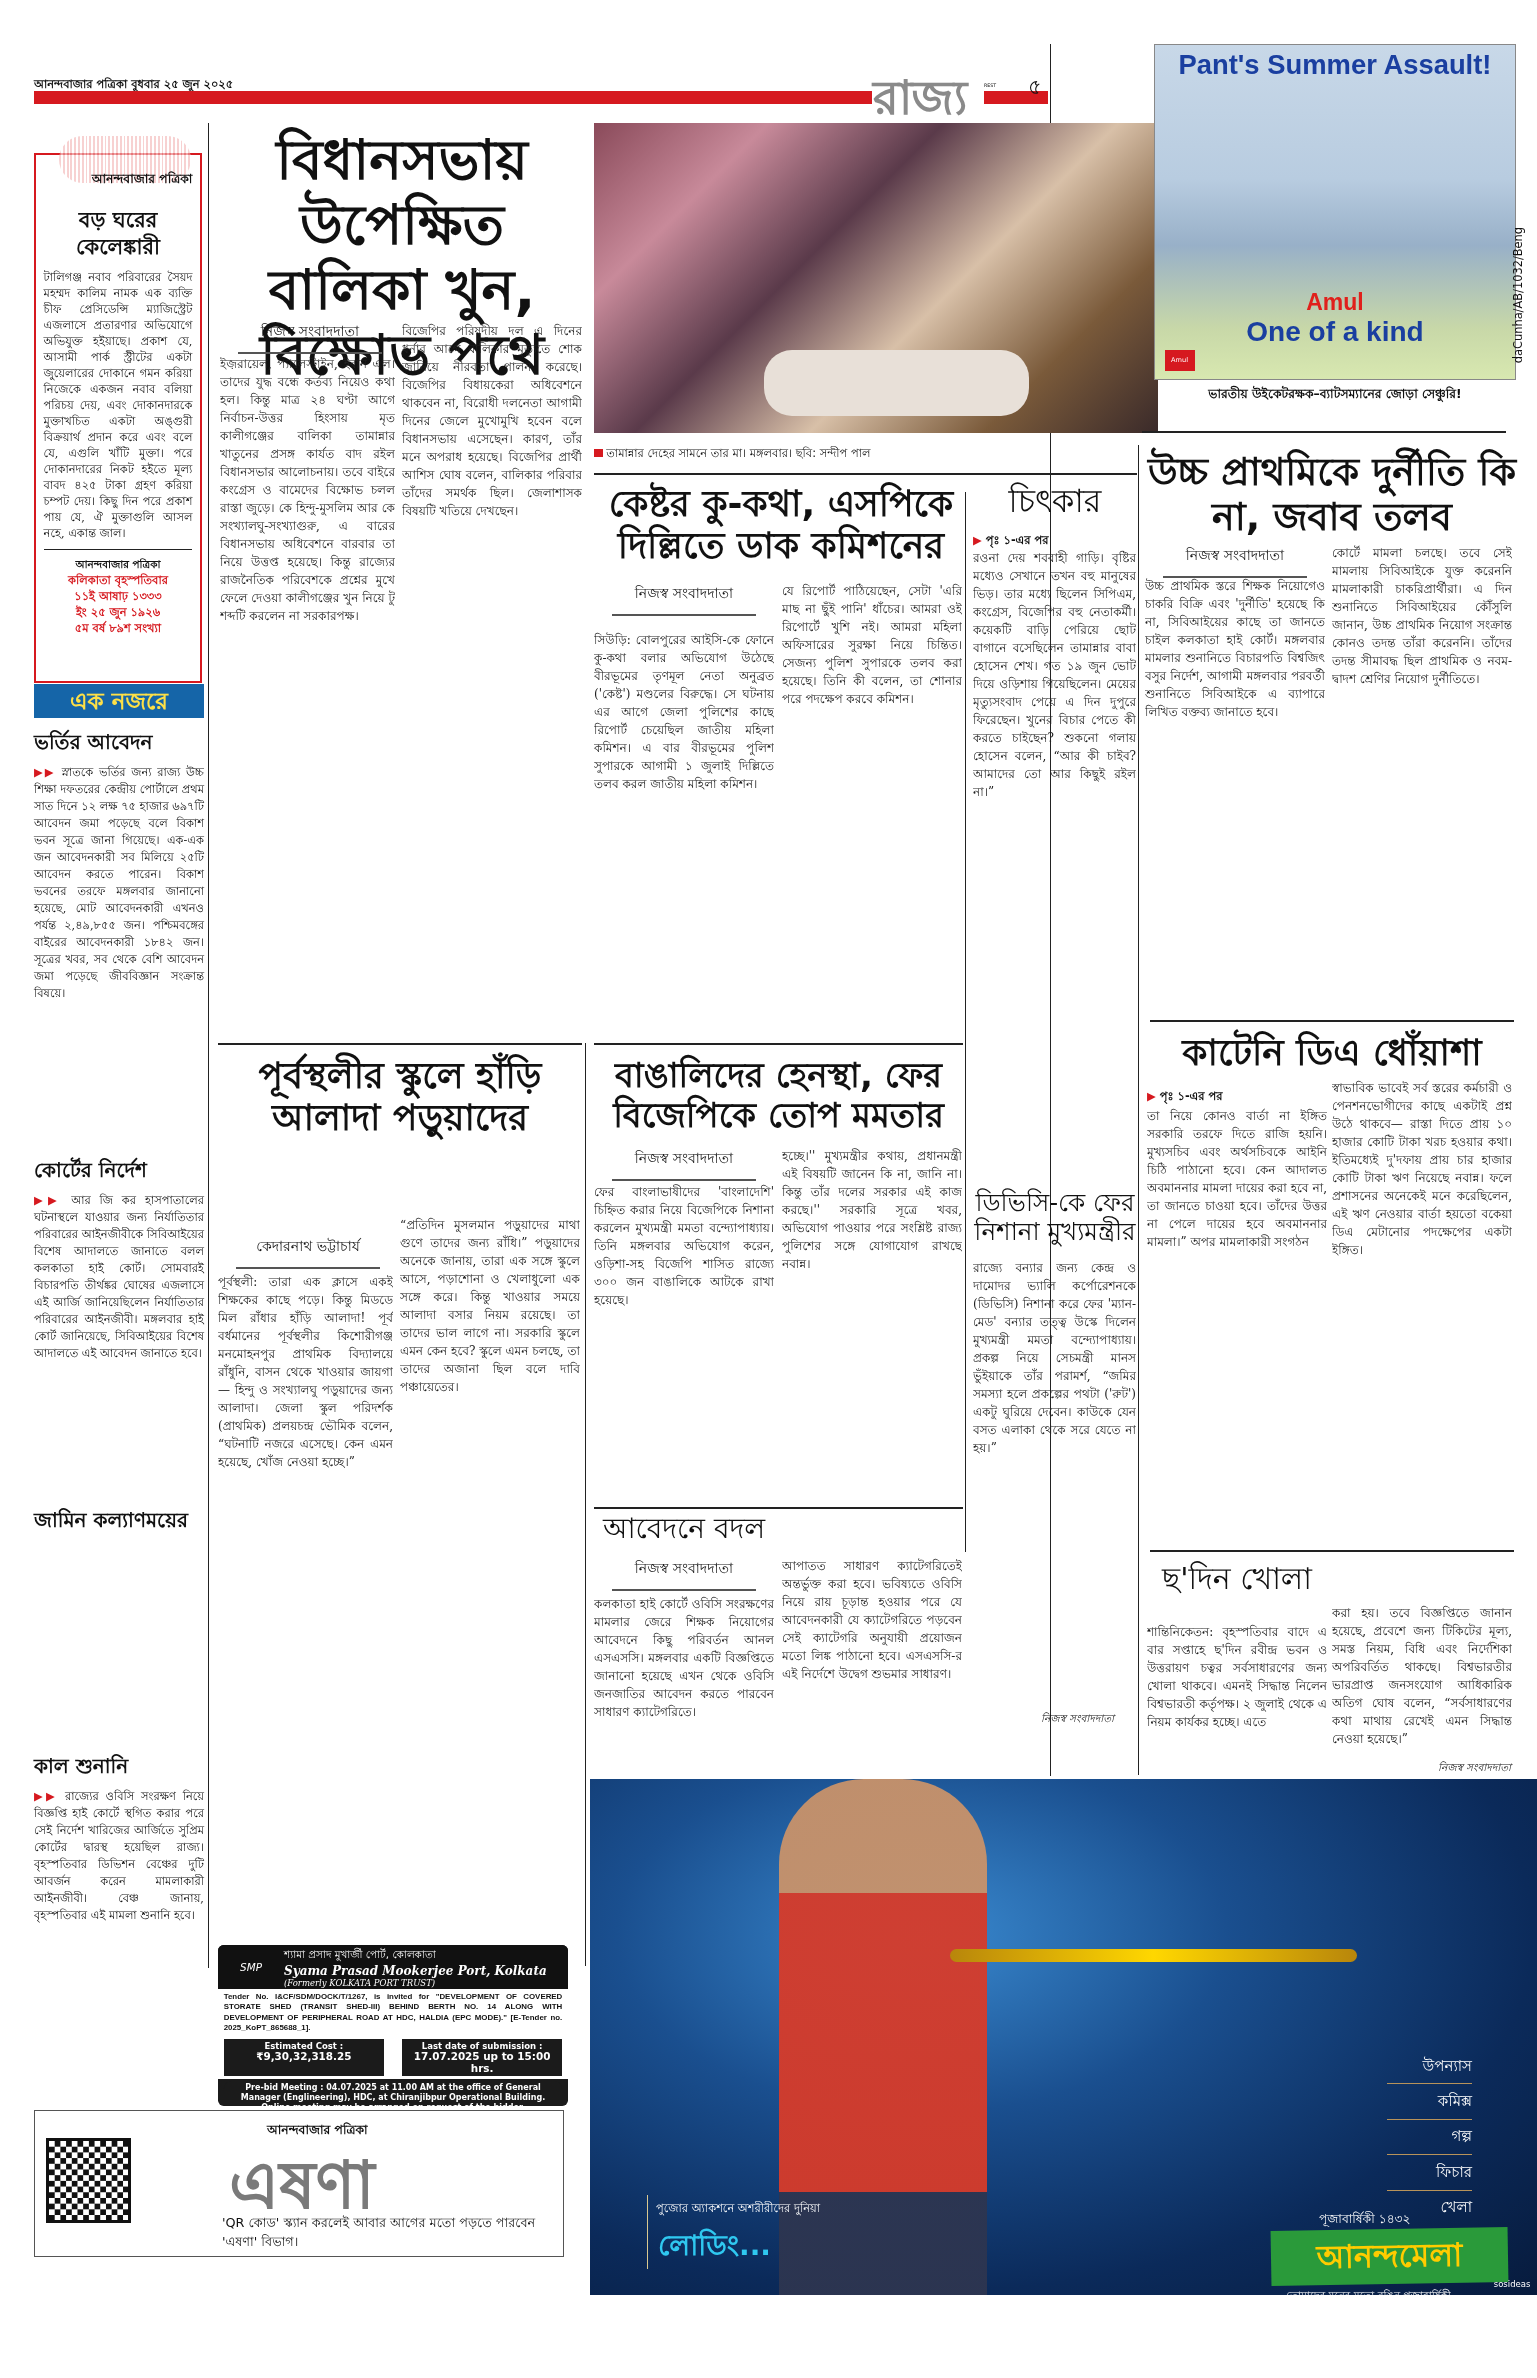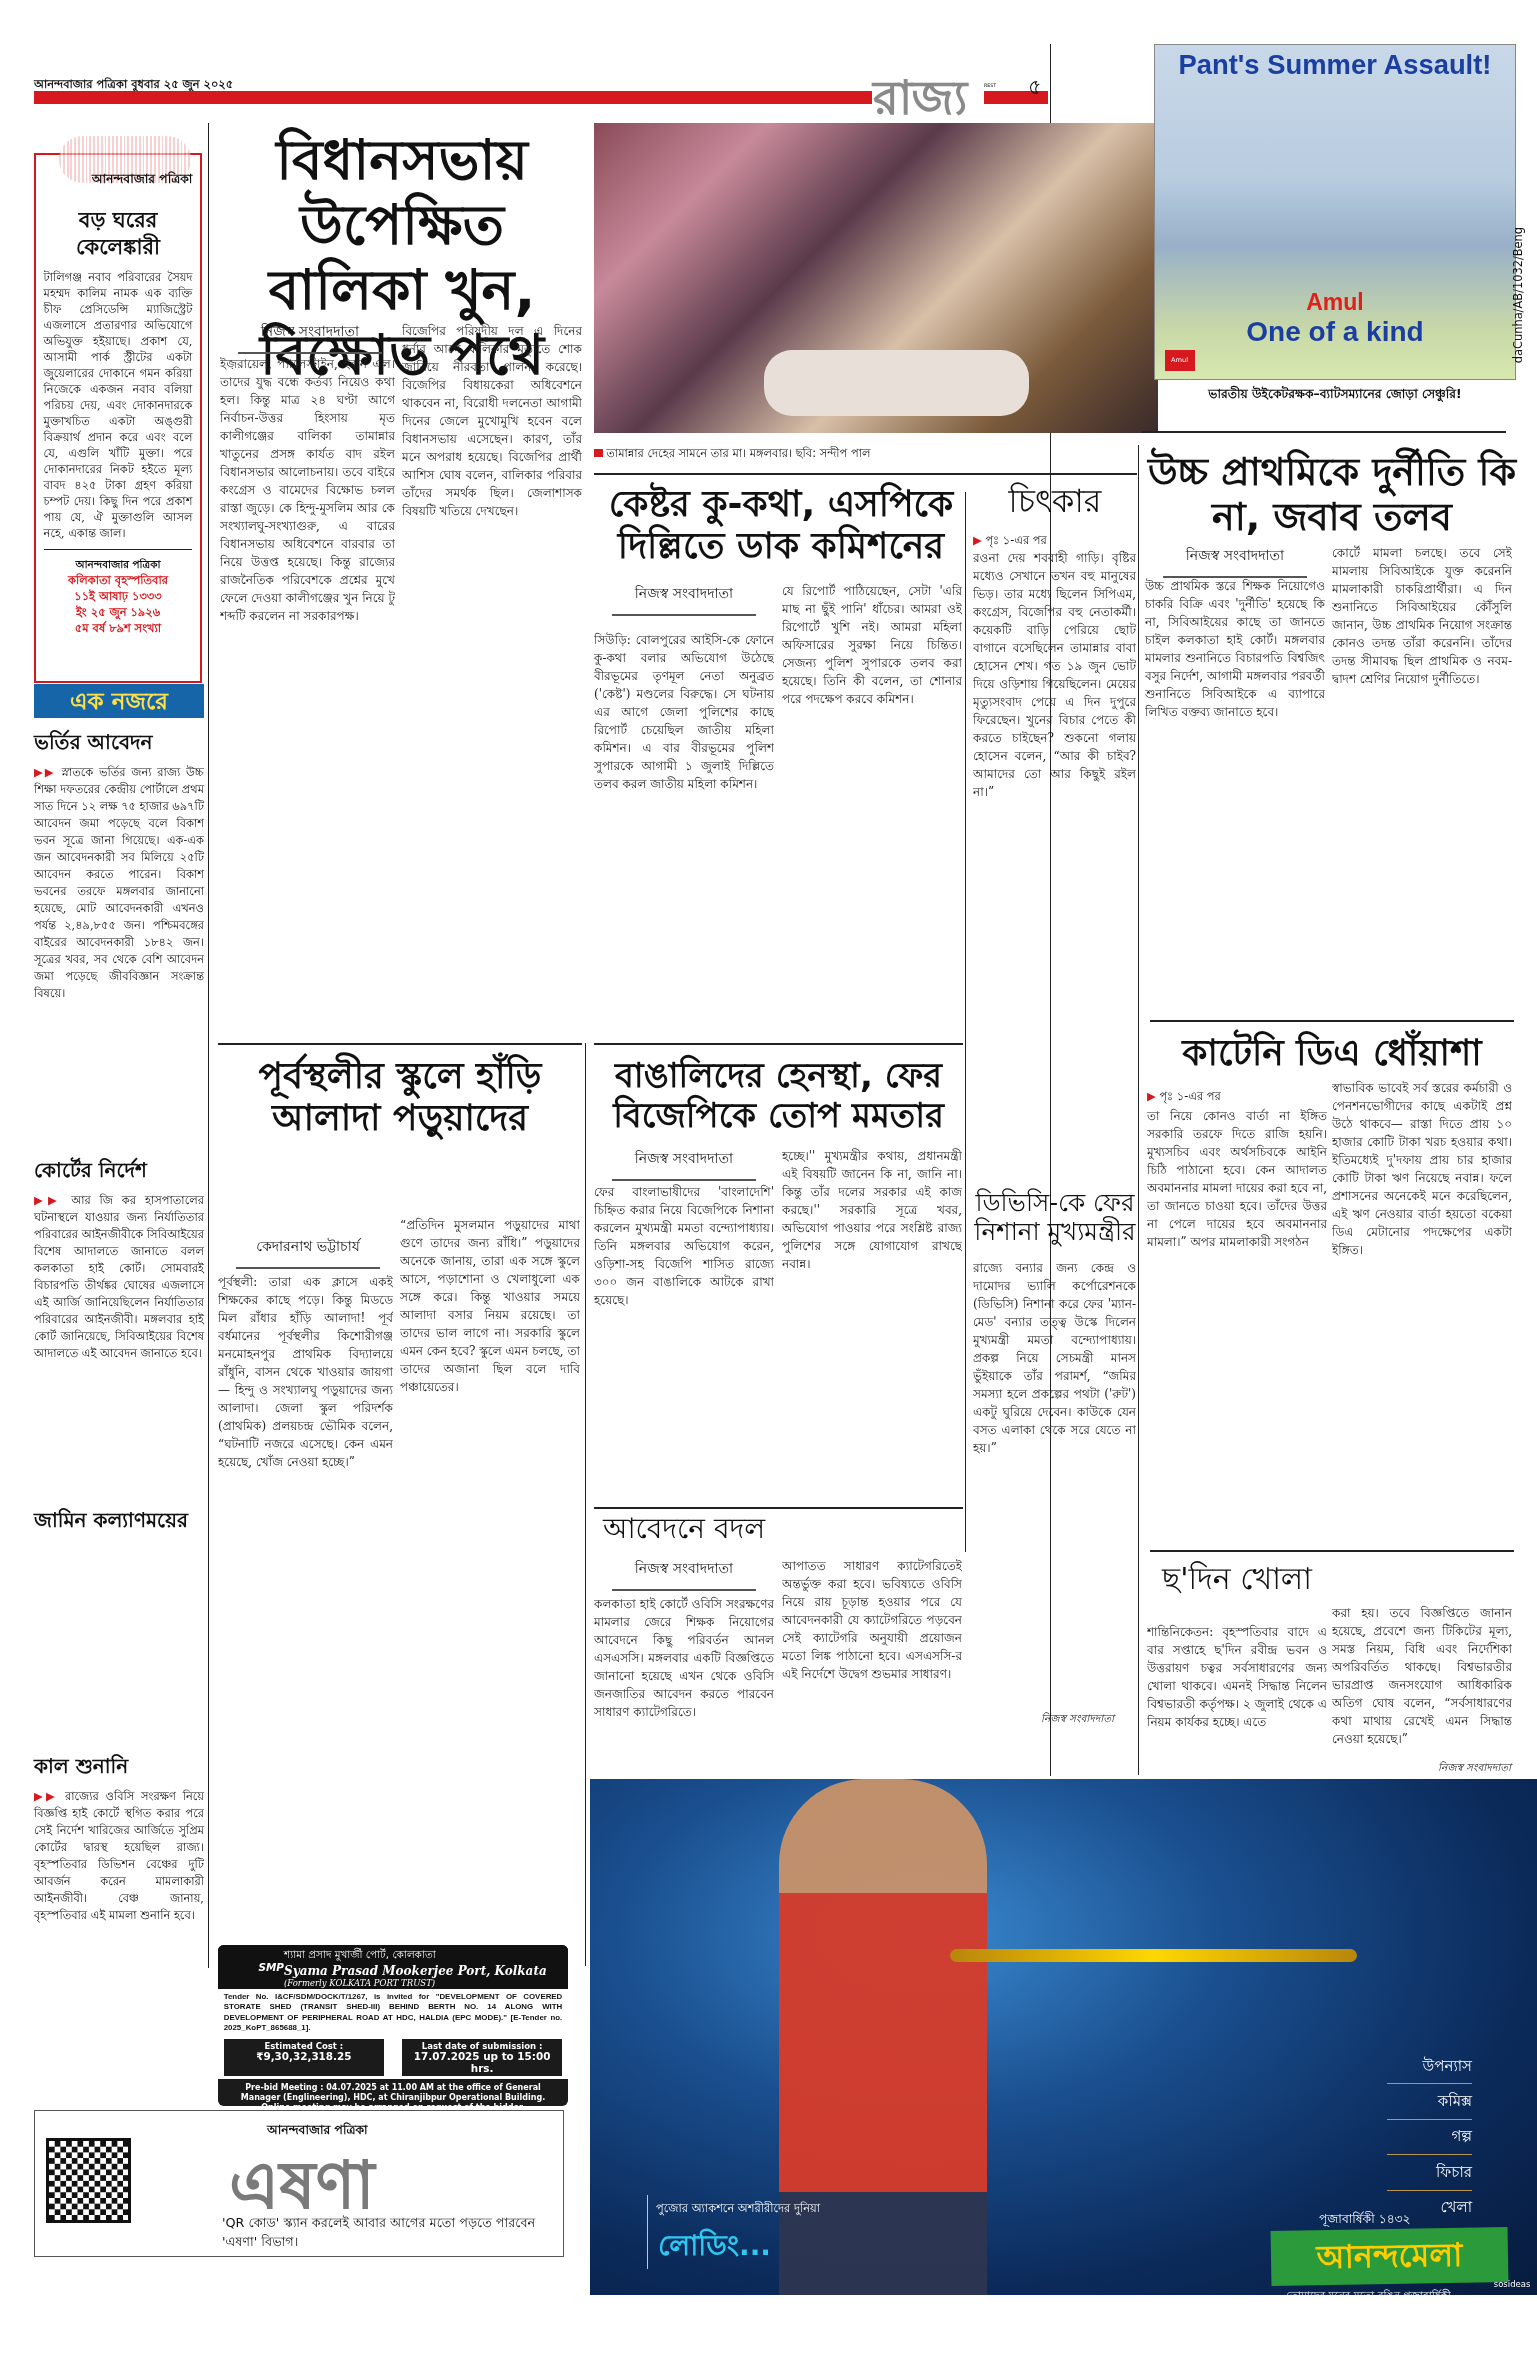--- a/index.html
+++ b/index.html
@@ -7,21 +7,21 @@
   .abs { position: absolute; }
   .masthead-left { left: 34px; top: 76px; font-size: 11.4px; font-weight: bold; }
   .redbar { background: #d6191f; height: 13.2px; }
   .section-title { left: 873px; top: 62px; font-size: 47px; color: #8a8a8a; font-weight: bold; letter-spacing: -0.9px; }
   .pgnum { left: 1028px; top: 71px; font-size: 21px; }
   .vline { background: #222; width: 0.9px; }
   .hline { background: #222; height: 1.9px; }
   .body-text { font-size: 12px; line-height: 18px; text-align: justify; color: #222; font-family: "DejaVu Serif", serif; }
   .headline { font-family: "DejaVu Sans", sans-serif; font-weight: bold; text-align: center; color: #111; line-height: 1.18; }
   .byline { text-align: center; font-size: 14px; padding-bottom: 7.6px; border-bottom: 2.8px solid #555; margin: 0 auto 9.5px; width: 60%; }
-  .contd { font-size: 11.4px; font-weight: normal; margin: 3.8px 0 7.6px; }
+  .contd { font-size: 11.4px; font-weight: bold; margin: 3.8px 0 7.6px; }
   .contd .arrow { color: #d6191f; }
   
   .archive { left: 34px; top: 153px; width: 168px; height: 265px; border: 2.8px solid #d6191f; padding: 7.6px; }
   .archive-logo { font-size: 12.3px; font-weight: bold; text-align: right; color: #111; margin-top: 7.6px; }
   .archive-stamp { position: absolute; left: 23px; top: -19px; width: 132px; height: 47px; border-radius: 24px; background: repeating-linear-gradient(90deg,#f2b3b3 0 1.9px,#fff 1.9px 3.8px); opacity: .6; }
   .archive-title { font-size: 21px; font-weight: bold; text-align: center; margin: 17px 0 7.6px; line-height: 1.3; }
   .archive-body { font-size: 11.4px; line-height: 16px; text-align: justify; font-family: "DejaVu Serif", serif; }
   .archive-sep { border-top: 1.9px solid #222; margin: 7.6px 0 5.7px; }
   .archive-footer { text-align: center; font-size: 11.4px; color: #d6191f; font-weight: bold; line-height: 16px; }
   .archive-footer .src { color: #111; font-size: 10.4px; }
@@ -40,21 +40,21 @@
   .amul { left: 1154px; top: 44px; width: 362px; height: 336px; background: linear-gradient(180deg,#c8d8e8 0%,#b8cce0 40%,#98b0c8 60%,#c8d8a8 85%,#d8e8b0 100%); border: 0.9px solid #888; }
   .amul-title { font-size: 27.4px; font-weight: bold; color: #1a3fa0; text-align: center; margin-top: 3.8px; font-family: "Liberation Sans", sans-serif; }
   .amul-brand { position:absolute; left:0; right:0; top:244px; text-align:center; font-size:23px; font-weight:bold; color:#e0201b; font-family:"Liberation Sans",sans-serif; }
   .amul-tag { position:absolute; left:0; right:0; top:271px; text-align:center; font-size:28px; font-weight:bold; color:#1a3fa0; font-family:"Liberation Sans",sans-serif; }
   .amul-logo { position:absolute; left:9.5px; top:305px; width:30px; height:21px; background:#d6191f; color:#fff; font-size:6.6px; text-align:center; line-height:21px; }
   .amul-credit { left: 1511px; top: 227px; font-size: 11.4px; writing-mode: vertical-rl; transform: rotate(180deg); }
   .amul-cap { left: 1154px; top: 385px; width: 362px; text-align: center; font-size: 12.3px; font-weight: bold; }
   
   .tender { left: 218px; top: 1945px; width: 350px; height: 161px; background: #1b1b1b; color: #fff; border-radius: 5.7px; padding: 0; overflow: hidden; }
   .tender-head { height: 44px; background: #111; display:flex; align-items:center; }
-  .tender-logo { width: 66px; text-align:right; font-size: 10.4px; font-style: italic; font-weight:bold; }
+  .tender-logo { width: 66px; text-align:center; font-size: 10.4px; font-style: italic; font-weight:normal; }
   .tender-org { flex:1; text-align:left; }
   .tender-org .bn { font-size: 10.4px; }
   .tender-org .en { font-family:"DejaVu Serif",serif; font-style: italic; font-weight: bold; font-size: 12px; }
   .tender-org .fmr { font-family:"DejaVu Serif",serif; font-style: italic; font-size: 8.5px; }
   .tender-body { background:#fff; color:#111; font-size: 7.9px; font-weight: bold; padding: 2.8px 5.7px; line-height: 10.4px; text-align: justify; font-family:"Liberation Sans",sans-serif;}
   .tender-boxes { display:flex; gap:18px; padding: 2.8px 5.7px; background:#fff; }
   .tender-boxes div { flex:1; background:#1b1b1b; color:#fff; text-align:center; font-size: 8.5px; font-weight:bold; line-height: 10.4px; padding: 1.9px; }
   .tender-pre { background:#1b1b1b; color:#fff; margin: 1.9px 5.7px; border-radius: 7.6px; text-align:center; font-size: 8px; font-weight:bold; line-height: 10.4px; padding: 1.9px; }
   
   .eshona { left: 34px; top: 2110px; width: 530px; height: 147px; border: 0.9px solid #555; }

